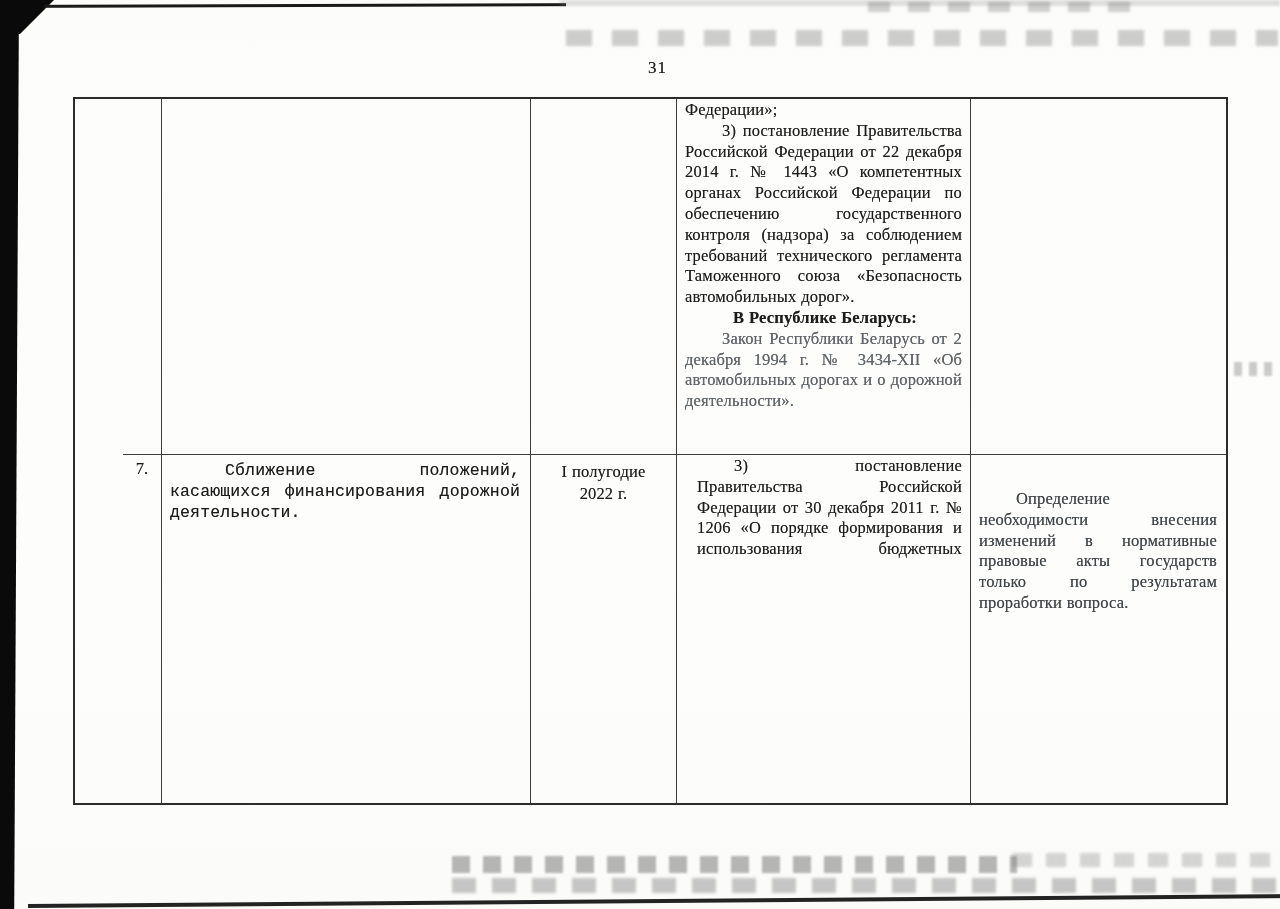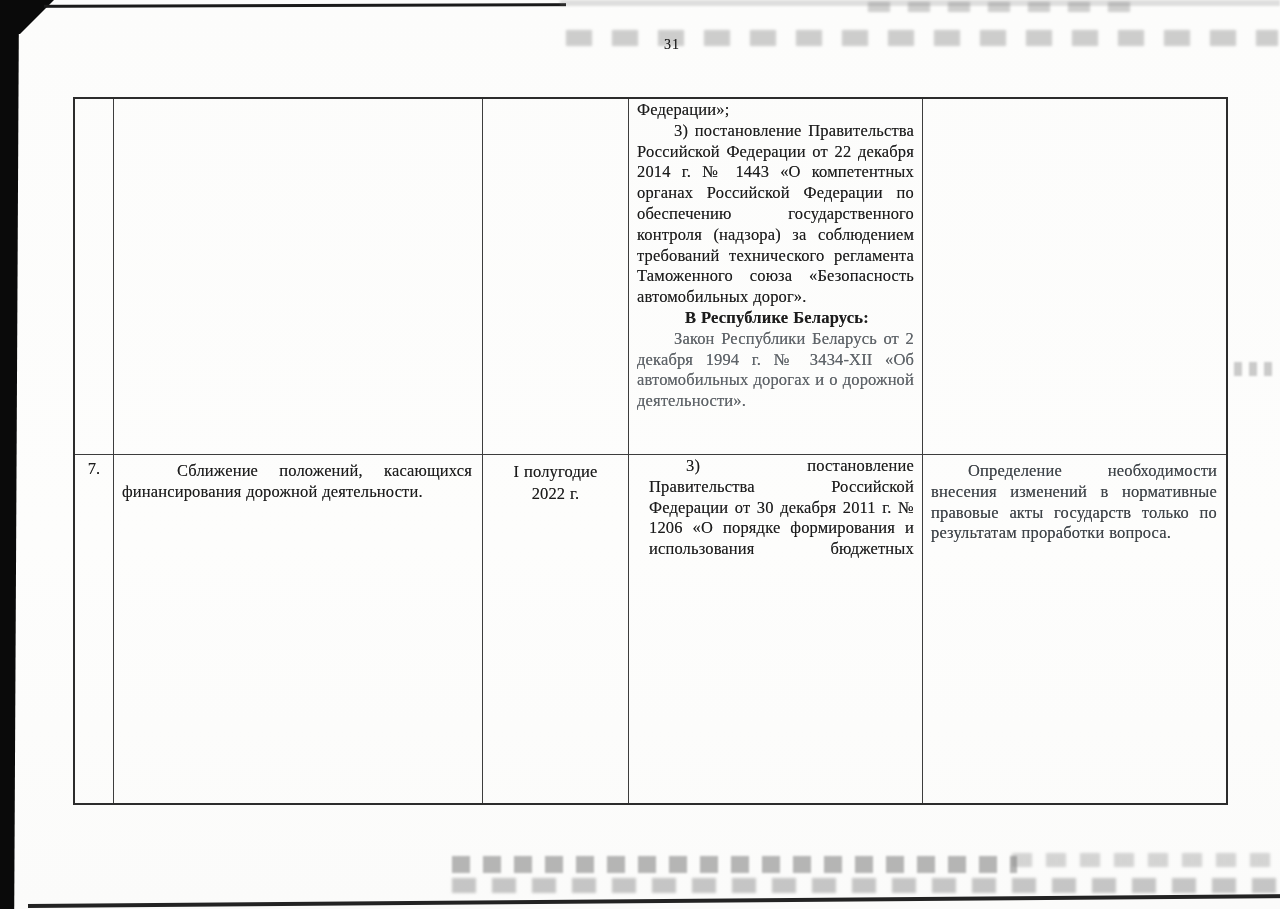--- a/index.html
+++ b/index.html
@@ -17,46 +17,46 @@
   .top-edge-smear{position:absolute;left:560px;top:0;width:720px;height:6px;background:rgba(120,120,120,0.22);filter:blur(1.2px);}
   .top-ghost-a{position:absolute;left:868px;top:2px;width:262px;height:10px;background:repeating-linear-gradient(90deg,rgba(100,100,100,0.30) 0 22px,transparent 22px 40px);filter:blur(1.6px);}
   .top-ghost-b{position:absolute;left:566px;top:30px;width:712px;height:16px;background:repeating-linear-gradient(90deg,rgba(95,95,95,0.30) 0 26px,transparent 26px 46px);filter:blur(1.7px);}
   .right-ghost{position:absolute;left:1234px;top:362px;width:44px;height:14px;background:repeating-linear-gradient(90deg,rgba(110,110,110,0.35) 0 8px,transparent 8px 15px);filter:blur(1.1px);}
   .bottom-ghost-a{position:absolute;left:452px;top:856px;width:565px;height:17px;background:repeating-linear-gradient(90deg,rgba(95,95,95,0.45) 0 18px,transparent 18px 31px);filter:blur(1.3px);}
   .bottom-ghost-b{position:absolute;left:1012px;top:853px;width:268px;height:14px;background:repeating-linear-gradient(90deg,rgba(120,120,120,0.30) 0 20px,transparent 20px 34px);filter:blur(1.4px);}
   .bottom-ghost-c{position:absolute;left:452px;top:878px;width:828px;height:15px;background:repeating-linear-gradient(90deg,rgba(110,110,110,0.38) 0 24px,transparent 24px 40px);filter:blur(1.4px);}
   .bottom-edge-line{position:absolute;left:28px;top:904px;width:1260px;height:4px;background:#232323;transform:rotate(-0.45deg);transform-origin:left center;filter:blur(0.35px);}
 
   
-  .pagenum{position:absolute;left:648px;top:37px;width:40px;font-size:14px;color:#1d1d1d;letter-spacing:1px;text-shadow:0 0 0.5px rgba(30,30,30,0.6);margin-left:16px;}
+  .pagenum{position:absolute;left:648px;top:58px;width:40px;font-size:17px;color:#1d1d1d;letter-spacing:1px;text-shadow:0 0 0.5px rgba(30,30,30,0.6);}
 
   
   .doc-table{
     position:absolute;left:73px;top:97px;width:1155px;height:708px;
     display:grid;box-sizing:border-box;
     grid-template-columns:39px 369px 146px 294px 1fr;
     grid-template-rows:356px 1fr;
     border:2px solid #2c2c2c;
     color:#1c1c1c;
   }
   .cell{box-sizing:border-box;border-right:1px solid #3d3d3d;border-bottom:1px solid #3d3d3d;overflow:hidden;}
-  .cell.last-col{border-right:none;}
+  .cell.last-col{border-right:none;margin-top:28px;}
   .cell.last-row{border-bottom:none;}
 
-  .txt{font-size:16.5px;line-height:20.8px;letter-spacing:0.15px;word-spacing:0.5px;text-shadow:0 0 0.45px rgba(25,25,25,0.55);}
+  .txt{font-size:16.5px;line-height:20.8px;letter-spacing:0.15px;word-spacing:0.5px;text-shadow:0 0 0.45px rgba(25,25,25,0.55);padding-left:48px;}
   .p{margin:0;text-align:justify;text-indent:37px;}
   .p.noindent{text-indent:0;}
   .p.head{font-weight:bold;text-indent:48px;text-align:left;letter-spacing:0.2px;font-family:Liberation Serif, serif;}
   .p.faded{color:#5e646a;}
   .p.semi{color:#3e444a;}
   .p.justify-last{text-align-last:justify;margin-left:12px;}
 
   .cell-num{padding-top:4px;text-align:center;font-size:16.5px;line-height:20.8px;}
   .cell-task{padding:6px 10px 0 8px;}
-  .cell-task .p{text-indent:55px;}
+  .cell-task .p{text-indent:55px;font-family:Liberation Mono, monospace;}
   .cell-period{padding-top:6px;text-align:center;}
   .cell-period div{font-size:16.5px;line-height:22px;text-align:center;}
   .cell-legal{padding:1px 8px 0 8px;}
   .cell-result{padding:6px 9px 0 8px;}
 </style>
 </head>
 <body>
 
 <div class="page">
 

